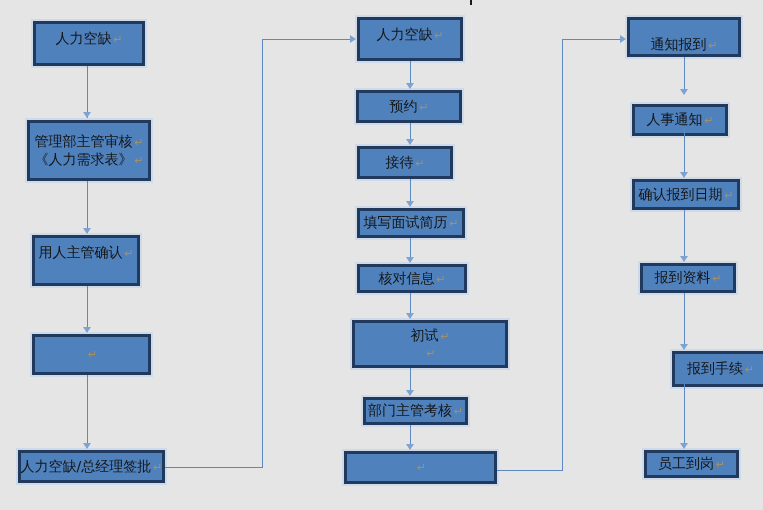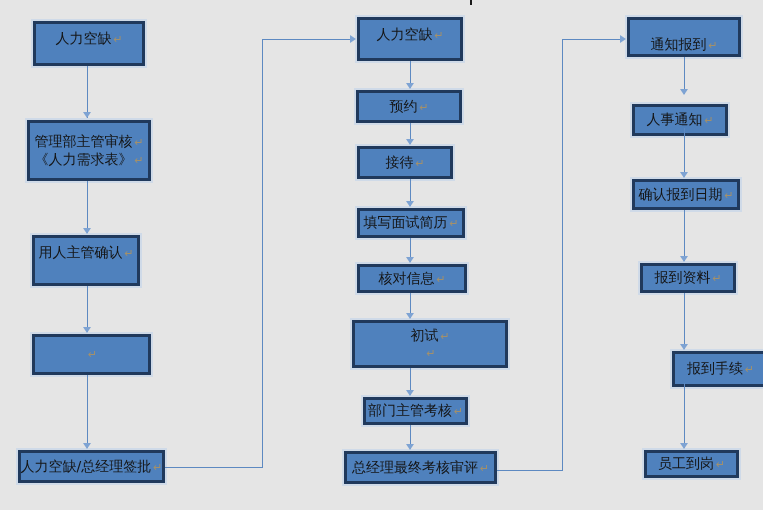--- a/index.html
+++ b/index.html
@@ -118,21 +118,20 @@
 
   <div class="node" style="left:363px;top:397px;width:105px;height:28px">
     <div class="nline">
         <span>部门主管考核</span>
         <span class="ret">↵</span>
       </div>
   </div>
 
   <div class="node" style="left:344px;top:451px;width:153px;height:33px">
     <div class="nline">
-        <span>总经理最终考核审评</span>
         <span class="ret">↵</span>
       </div>
   </div>
 
   <div class="node text-top" style="left:627px;top:17px;width:114px;height:40px;padding-top:16px">
     <div class="nline">
         <span>通知报到</span>
         <span class="ret">↵</span>
       </div>
   </div>

